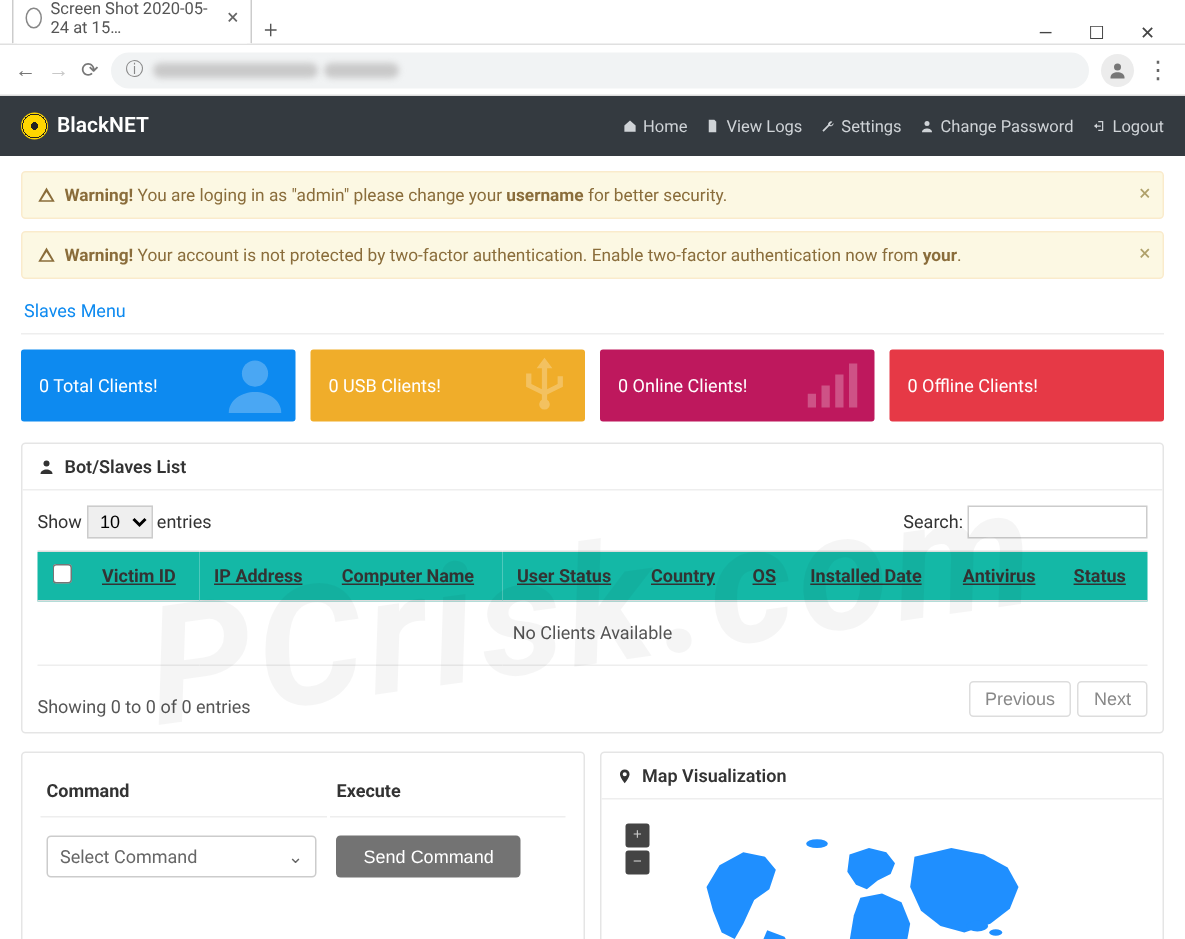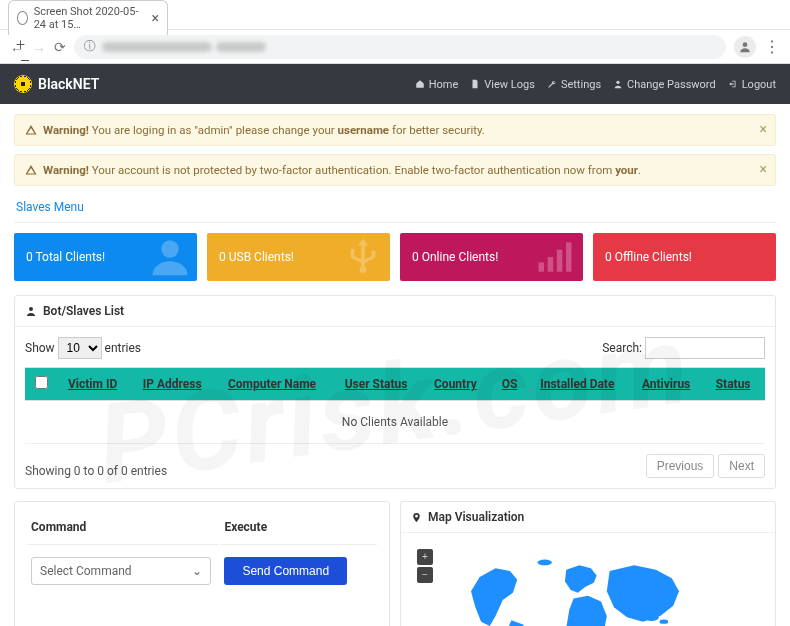--- a/index.html
+++ b/index.html
@@ -1,19 +1,19 @@
 <!DOCTYPE html>
 <html><head>
 <meta charset="utf-8">
 <style>
 * { margin: 0; padding: 0; box-sizing: border-box; }
 body { font-family: -apple-system, BlinkMacSystemFont, "Segoe UI", Roboto, Arial, sans-serif; background: #fff; font-size: 12px; color: #333; }
 
 
-.win-titlebar { height: 30px; background: #fff; border-bottom: 1px solid #e0e0e0; display: flex; align-items: flex-start; padding: 0 8px; flex-direction: column; }
+.win-titlebar { height: 30px; background: #fff; border-bottom: 1px solid #e0e0e0; display: flex; align-items: flex-end; padding: 0 8px; }
 .win-titlebar .favicon { width: 14px; height: 14px; border: 1px solid #888; border-radius: 50%; margin-right: 6px; }
 .win-titlebar .tab { display: flex; align-items: center; background: #fff; border: 1px solid #ccc; border-bottom: none; border-radius: 6px 6px 0 0; padding: 4px 8px; font-size: 11px; color: #555; max-width: 160px; }
 .win-titlebar .tab-close { margin-left: 8px; color: #666; font-size: 14px; }
 .win-titlebar .newtab { margin-left: 8px; color: #555; font-size: 16px; font-weight: 300; }
 .win-titlebar .spacer { flex: 1; }
 .win-titlebar .winbtn { width: 34px; text-align: center; color: #444; font-size: 12px; }
 
 .addr-bar { height: 34px; background: #fff; border-bottom: 1px solid #ddd; display: flex; align-items: center; padding: 0 10px; gap: 8px; }
 .addr-bar .navicon { color: #777; font-size: 14px; }
 .addr-bar .url { flex: 1; height: 24px; background: #f1f3f4; border-radius: 12px; display: flex; align-items: center; padding: 0 10px; color: #999; font-size: 12px; }
@@ -70,21 +70,21 @@
 .pager { display: flex; gap: 4px; }
 .pager button { border: 1px solid #ddd; background: #fff; color: #888; padding: 4px 10px; border-radius: 3px; font-size: 12px; cursor: pointer; }
 
 
 .row { display: flex; gap: 10px; }
 .row .panel { flex: 1; }
 
 .cmd-table th { text-align: left; font-weight: 700; padding: 6px 4px 10px; border-bottom: 1px solid #eee; font-size: 12px; }
 .cmd-table td { padding: 10px 4px 4px; vertical-align: top; }
 .select-wrap { border: 1px solid #ccc; border-radius: 3px; height: 28px; display: flex; align-items: center; padding: 0 8px; color: #666; font-size: 12px; justify-content: space-between; width: 180px; background: #fff; }
-.btn-dark { background: #1d4ed8; color: #fff; border: none; border-radius: 3px; padding: 7px 18px; font-size: 12px; cursor: pointer; }
+.btn-dark { background: #737373; color: #fff; border: none; border-radius: 3px; padding: 7px 18px; font-size: 12px; cursor: pointer; }
 
 .map-area { position: relative; height: 140px; display: flex; align-items: center; justify-content: center; }
 .map-zoom { position: absolute; left: 6px; top: 6px; display: flex; flex-direction: column; gap: 2px; }
 .map-zoom button { width: 16px; height: 16px; background: #444; color: #ccc; border: none; border-radius: 2px; font-size: 10px; line-height: 14px; cursor: pointer; }
 
 .watermark { position: absolute; top: 50%; left: 50%; transform: translate(-50%, -40%) rotate(-8deg); font-size: 110px; color: rgba(0,0,0,0.04); font-weight: 700; pointer-events: none; letter-spacing: 4px; font-style: italic; z-index: 0; }
 </style>
 </head>
 <body>
 

